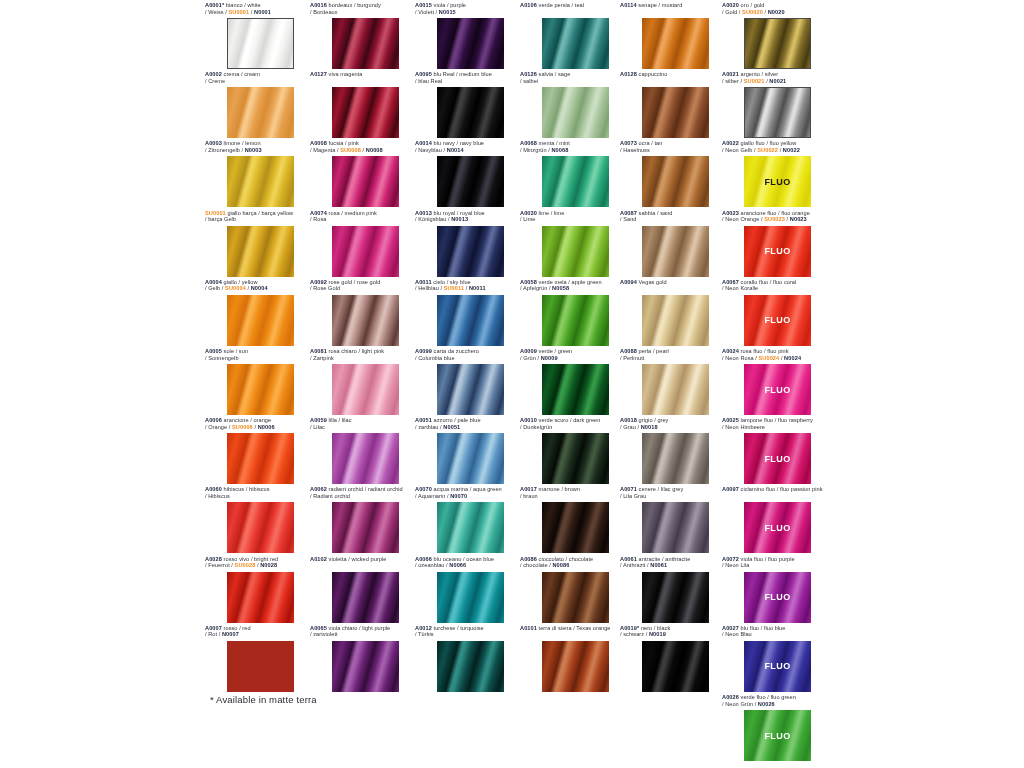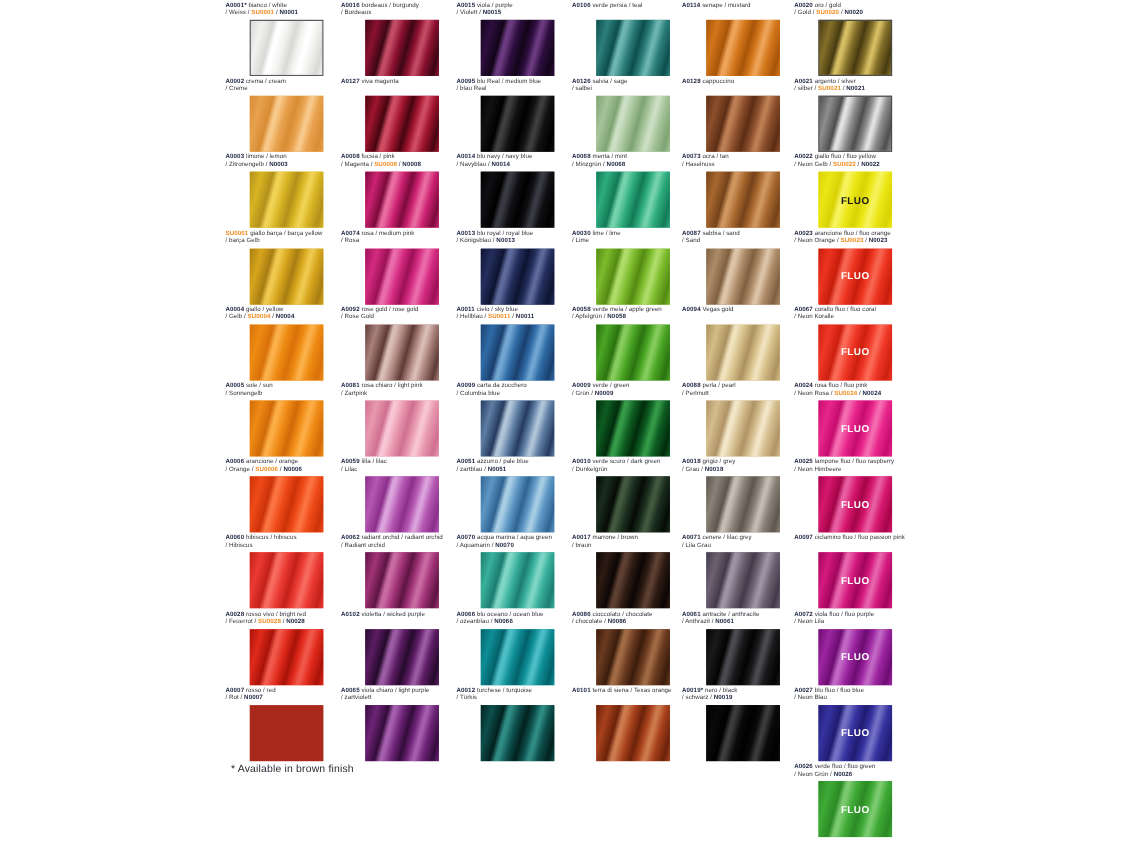--- a/index.html
+++ b/index.html
@@ -622,13 +622,13 @@
         <span class="ln"><span class="code">A0026</span> <span class="nm">verde fluo / fluo green</span></span>
         <span class="ln"><span class="nm">/ Neon Grün</span> / <span class="ncode">N0026</span></span>
       </div>
       <div class="swatch" style="top: 16px; background: rgb(63, 170, 54);">
         <div class="gloss" style="background: linear-gradient(105deg, rgb(43, 138, 36) 0%, rgb(63, 170, 54) 14%, rgb(43, 138, 36) 27%, rgb(124, 202, 112) 33%, rgb(124, 202, 112) 36%, rgb(63, 170, 54) 45%, rgb(43, 138, 36) 55%, rgb(63, 170, 54) 63%, rgb(124, 202, 112) 70%, rgb(124, 202, 112) 72%, rgb(63, 170, 54) 80%, rgb(43, 138, 36) 92%, rgb(63, 170, 54) 100%);"></div>
         <div class="fluo" style="color: rgb(255, 255, 255);">FLUO</div>
       </div>
     </div>
   </div>
 
-<div class="footnote" style="left:210px;top:694px;">* Available in brown finish</div>
+<div class="footnote" style="left:210px;top:694px;">* Available in matte terra</div>
 
 </body></html>

